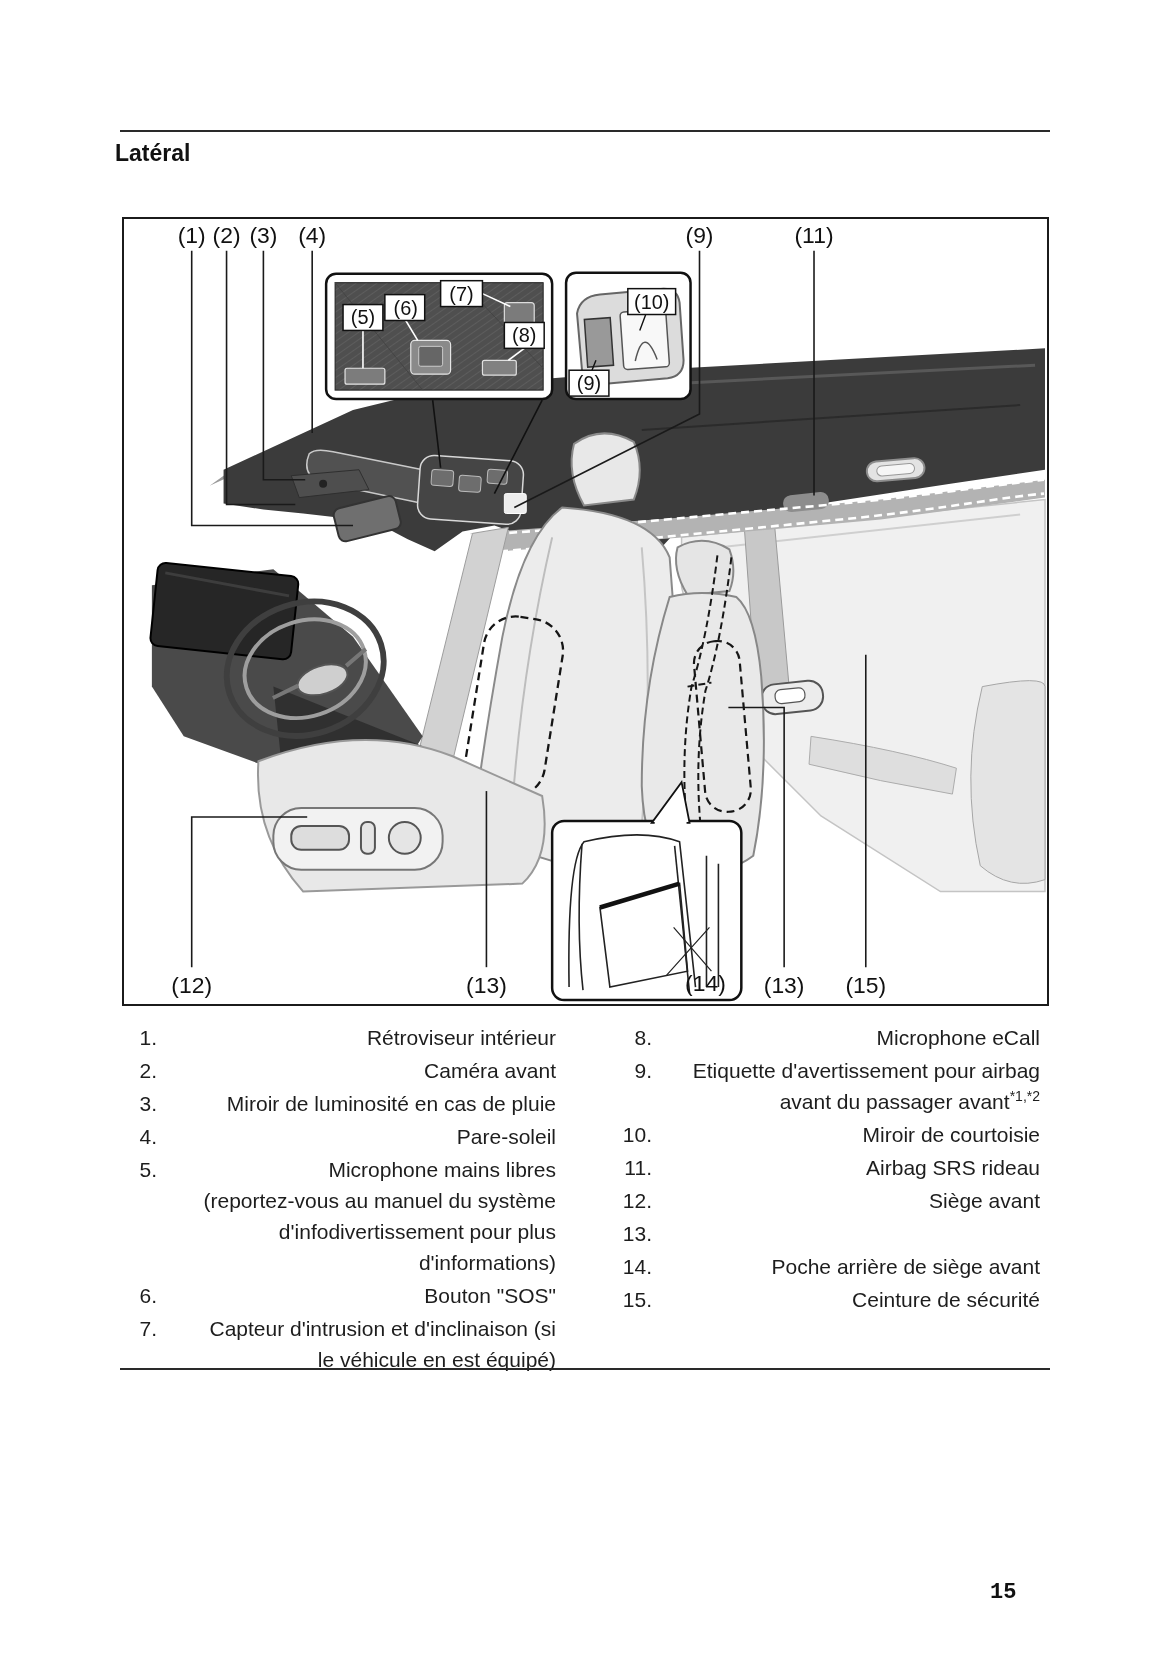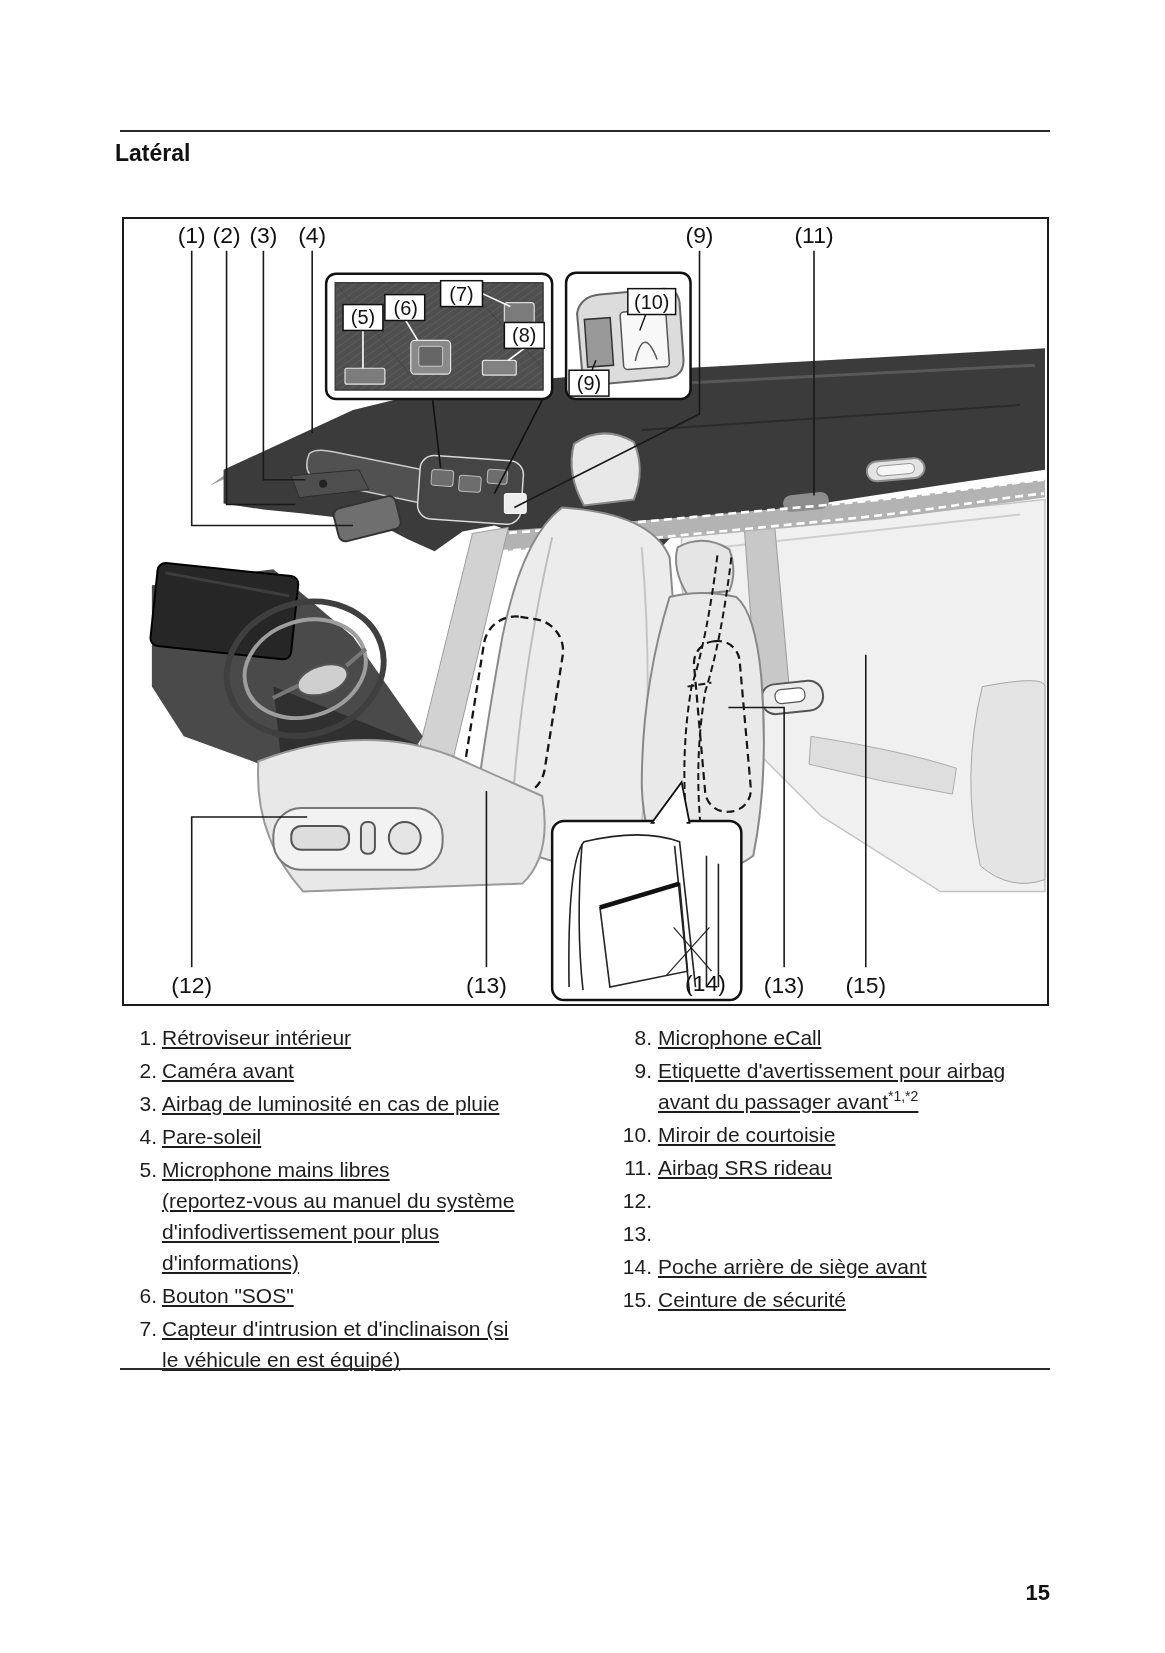--- a/index.html
+++ b/index.html
@@ -13,25 +13,25 @@
           border:2px solid #1b1b1b;box-sizing:border-box;background:#fff;}
   .figure svg{position:absolute;left:0;top:0;width:100%;height:100%;}
   .legend{position:absolute;top:1020px;list-style:none;margin:0;padding:0;
           font-size:21px;line-height:31px;color:#1d1d1d;}
   .legend.left{left:126px;width:430px;}
   .legend.right{left:590px;width:450px;}
   .legend li{display:grid;margin:2px 0;}
   .legend.left li{grid-template-columns:31px 1fr;column-gap:5px;}
   .legend.right li{grid-template-columns:62px 1fr;column-gap:6px;}
   .legend .num{text-align:right;}
-  .legend .txt{text-align:left;text-decoration:underline;}
+  .legend .txt{text-align:right;}
   .block{display:block;}
   sup.sup{font-size:14px;line-height:0;}
-  .pagenum{position:absolute;left:990px;top:1580px;width:60px;text-align:right;
-           font-size:22px;font-weight:bold;color:#111;}
+  .pagenum{position:absolute;left:990px;top:1580px;width:60px;text-align:left;
+           font-size:22px;font-weight:bold;color:#111;font-family:Liberation Mono, monospace;}
   text{font-family:"Liberation Sans","DejaVu Sans",sans-serif;}
   .co{font-size:23px;fill:#111;}
   .chip-t{font-size:20px;fill:#111;}
 </style>
 </head>
 <body>
 
 <div class="page">
 
   <div class="rule top"></div>
@@ -230,21 +230,21 @@
     <li>
       <span class="num">1.</span>
       <span class="txt">Rétroviseur intérieur</span>
     </li>
     <li>
       <span class="num">2.</span>
       <span class="txt">Caméra avant</span>
     </li>
     <li>
       <span class="num">3.</span>
-      <span class="txt">Airbag de luminosité en cas de pluie</span>
+      <span class="txt">Miroir de luminosité en cas de pluie</span>
     </li>
     <li>
       <span class="num">4.</span>
       <span class="txt">Pare-soleil</span>
     </li>
     <li>
       <span class="num">5.</span>
       <span class="txt">
           <div>Microphone mains libres</div>
           <div>(reportez-vous au manuel du système</div>
@@ -277,20 +277,21 @@
     <li>
       <span class="num">10.</span>
       <span class="txt">Miroir de courtoisie</span>
     </li>
     <li>
       <span class="num">11.</span>
       <span class="txt">Airbag SRS rideau</span>
     </li>
     <li>
       <span class="num">12.</span>
+      <span class="txt">Siège avant</span>
     </li>
     <li>
       <span class="num">13.</span>
     </li>
     <li>
       <span class="num">14.</span>
       <span class="txt">Poche arrière de siège avant</span>
     </li>
     <li>
       <span class="num">15.</span>

